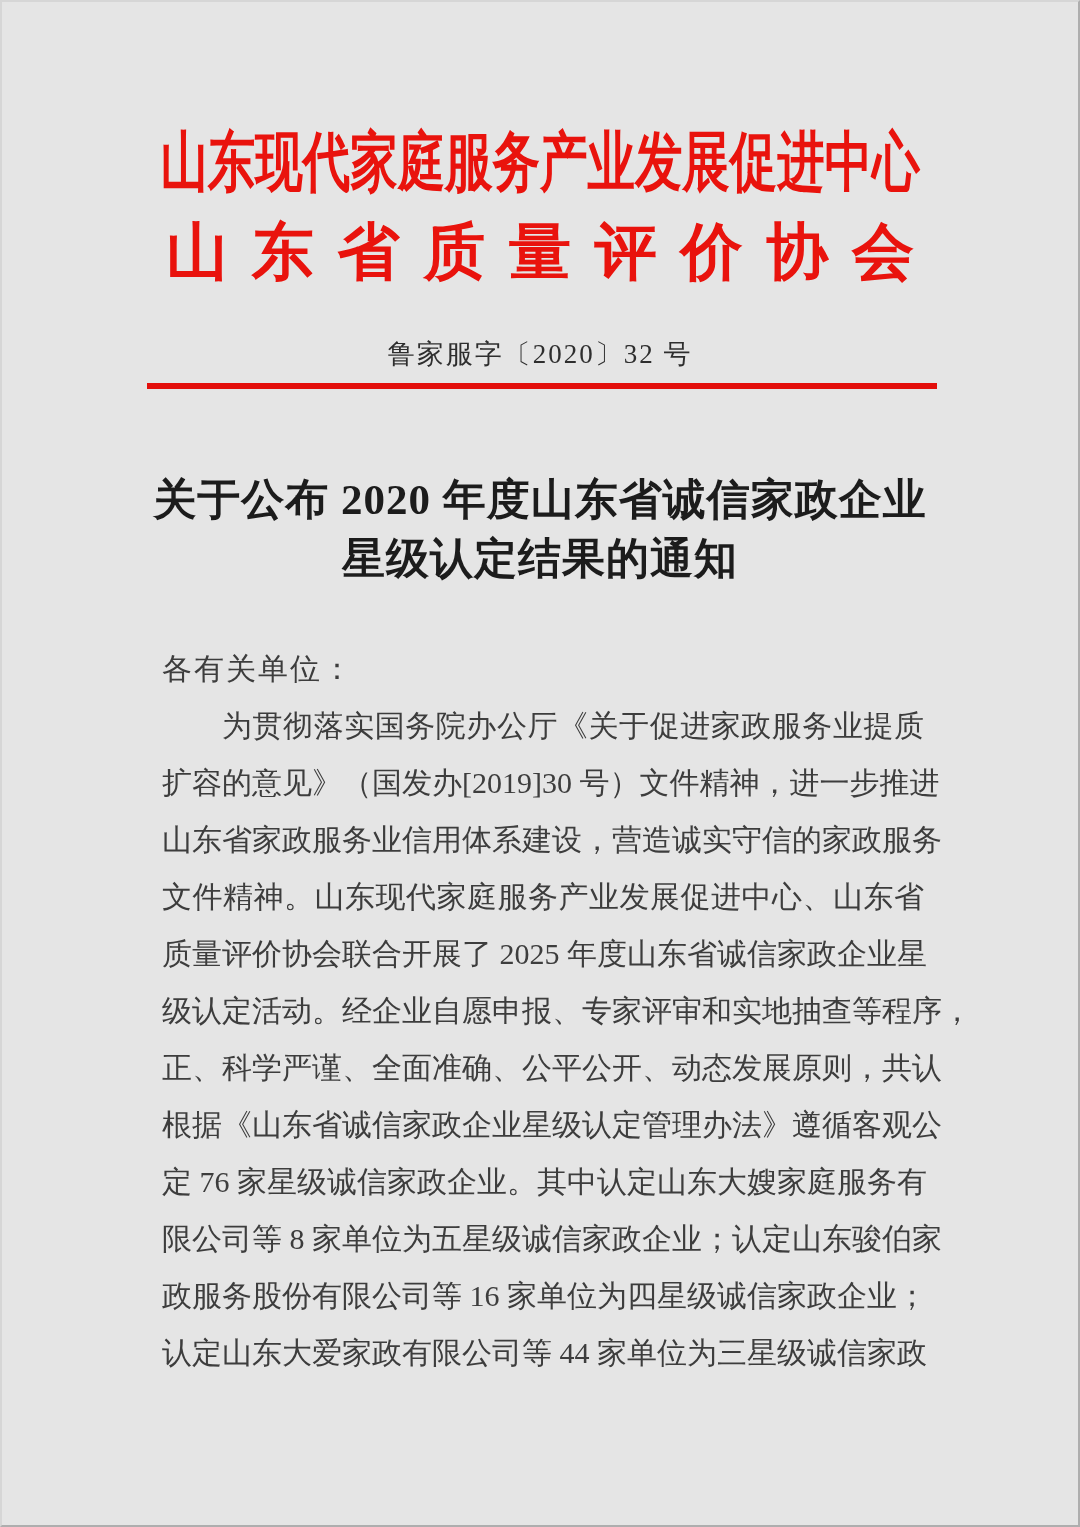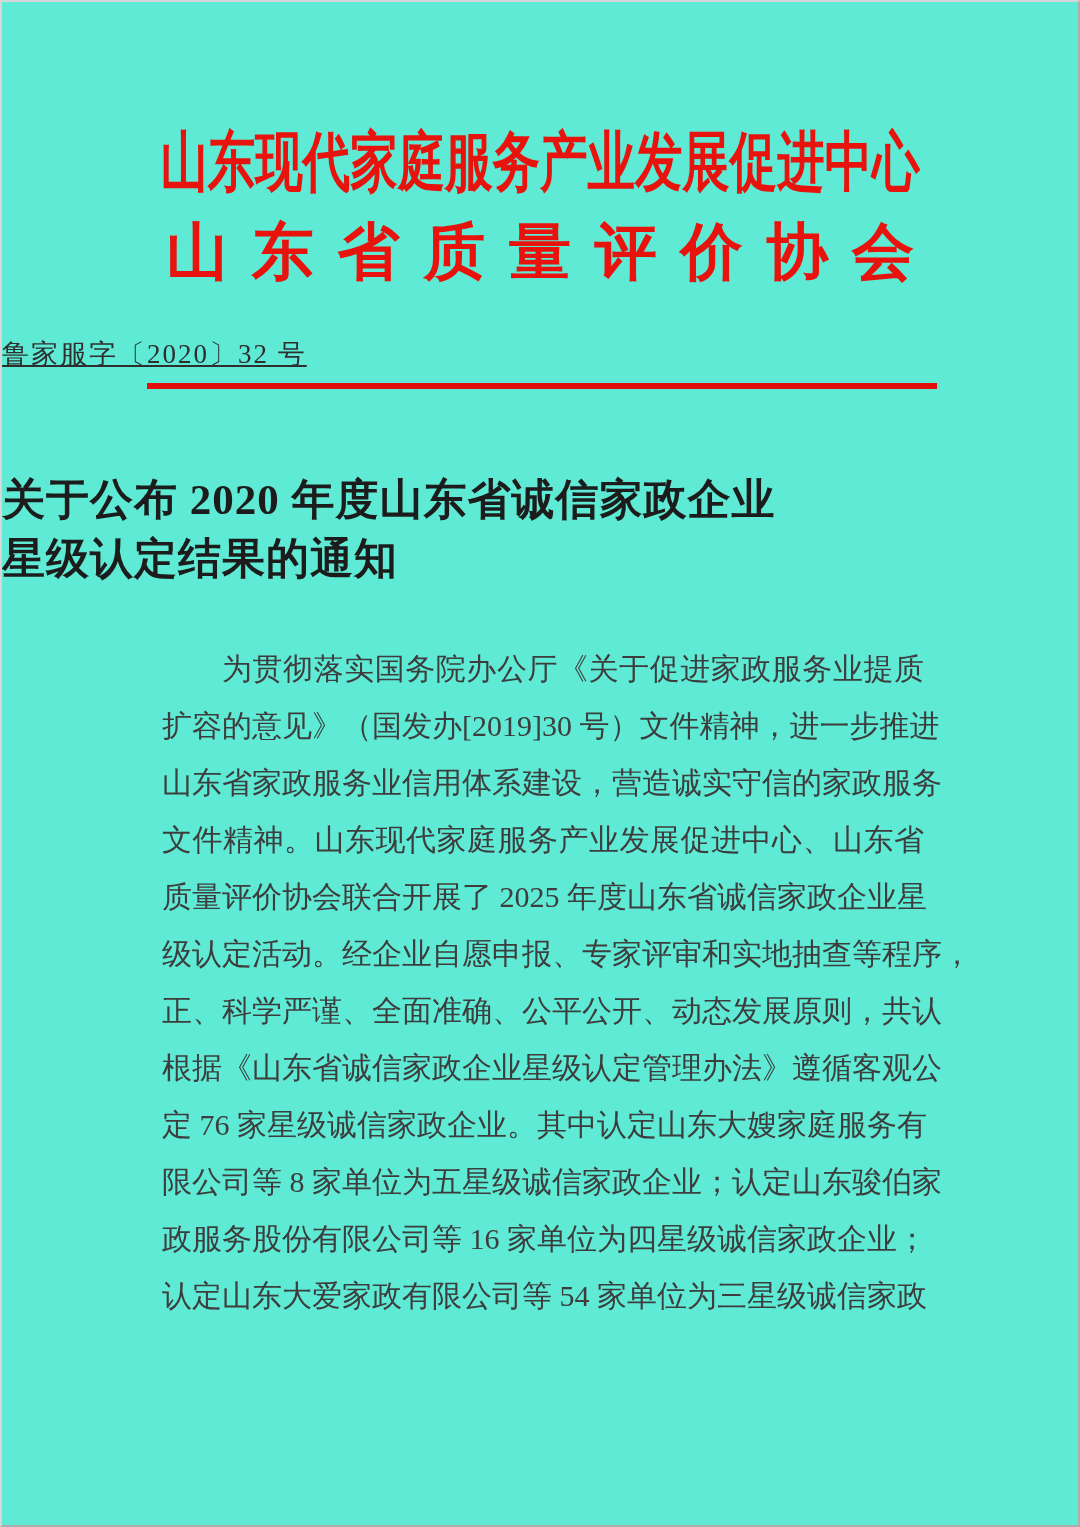--- a/index.html
+++ b/index.html
@@ -1,21 +1,21 @@
 <!DOCTYPE html>
 <html><head>
 <meta charset="utf-8">
 <style>
   html, body { margin: 0; padding: 0; background: #ffffff; }
   .page {
     position: relative;
     width: 1080px;
     height: 1527px;
     box-sizing: border-box;
-    background: #5eead4;
+    background: #e5e5e5;
     border: 2px solid #d6d6d6;
     border-right-color: #aeaeae;
     border-bottom-color: #aeaeae;
     overflow: hidden;
     font-family: "Liberation Serif", "DejaVu Serif", serif;
   }
 
   
   .org-line1-wrap {
     position: absolute;
@@ -42,36 +42,37 @@
     font-weight: 700;
     color: #e9130d;
     text-align: justify;
     text-align-last: justify;
     white-space: nowrap;
   }
 
   .doc-number {
     position: absolute;
     top: 334px; left: 0; right: 0;
+    text-align: center;
     font-size: 27px;
     letter-spacing: 2px;
     color: #2e2e2e;
-    text-decoration: underline;
   }
 
   .red-rule {
     position: absolute;
     top: 381px; left: 145px;
     width: 790px; height: 6px;
     background: #e30f0b;
   }
 
   .title {
     position: absolute;
     top: 468px; left: 0; right: 0;
+    text-align: center;
     font-size: 43px;
     line-height: 59px;
     font-weight: 700;
     color: #1c1c1c;
     letter-spacing: 1px;
   }
 
   .body-text {
     position: absolute;
     top: 638px; left: 160px;
@@ -107,27 +108,28 @@
   <div class="doc-number">鲁家服字〔2020〕32 号</div>
 
   <div class="red-rule"></div>
 
   <div class="title">
     <div>关于公布 2020 年度山东省诚信家政企业</div>
     <div>星级认定结果的通知</div>
   </div>
 
   <div class="body-text">
+    <div class="salutation">各有关单位：</div>
     <div class="bline indent">为贯彻落实国务院办公厅《关于促进家政服务业提质</div>
     <div class="bline">扩容的意见》（国发办[2019]30 号）文件精神，进一步推进</div>
     <div class="bline">山东省家政服务业信用体系建设，营造诚实守信的家政服务</div>
     <div class="bline">文件精神。山东现代家庭服务产业发展促进中心、山东省</div>
     <div class="bline">质量评价协会联合开展了 2025 年度山东省诚信家政企业星</div>
     <div class="bline">级认定活动。经企业自愿申报、专家评审和实地抽查等程序，</div>
     <div class="bline">正、科学严谨、全面准确、公平公开、动态发展原则，共认</div>
     <div class="bline">根据《山东省诚信家政企业星级认定管理办法》遵循客观公</div>
     <div class="bline">定 76 家星级诚信家政企业。其中认定山东大嫂家庭服务有</div>
     <div class="bline">限公司等 8 家单位为五星级诚信家政企业；认定山东骏伯家</div>
     <div class="bline">政服务股份有限公司等 16 家单位为四星级诚信家政企业；</div>
-    <div class="bline">认定山东大爱家政有限公司等 54 家单位为三星级诚信家政</div>
+    <div class="bline">认定山东大爱家政有限公司等 44 家单位为三星级诚信家政</div>
   </div>
 
 </div>
 
 </body></html>

